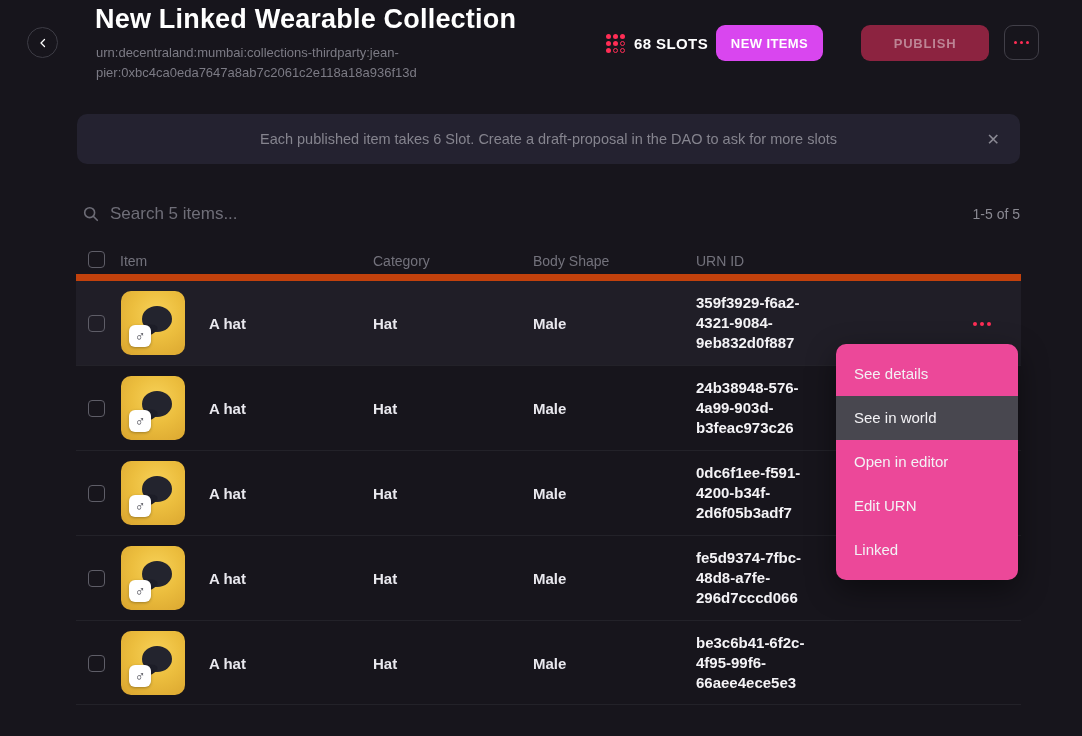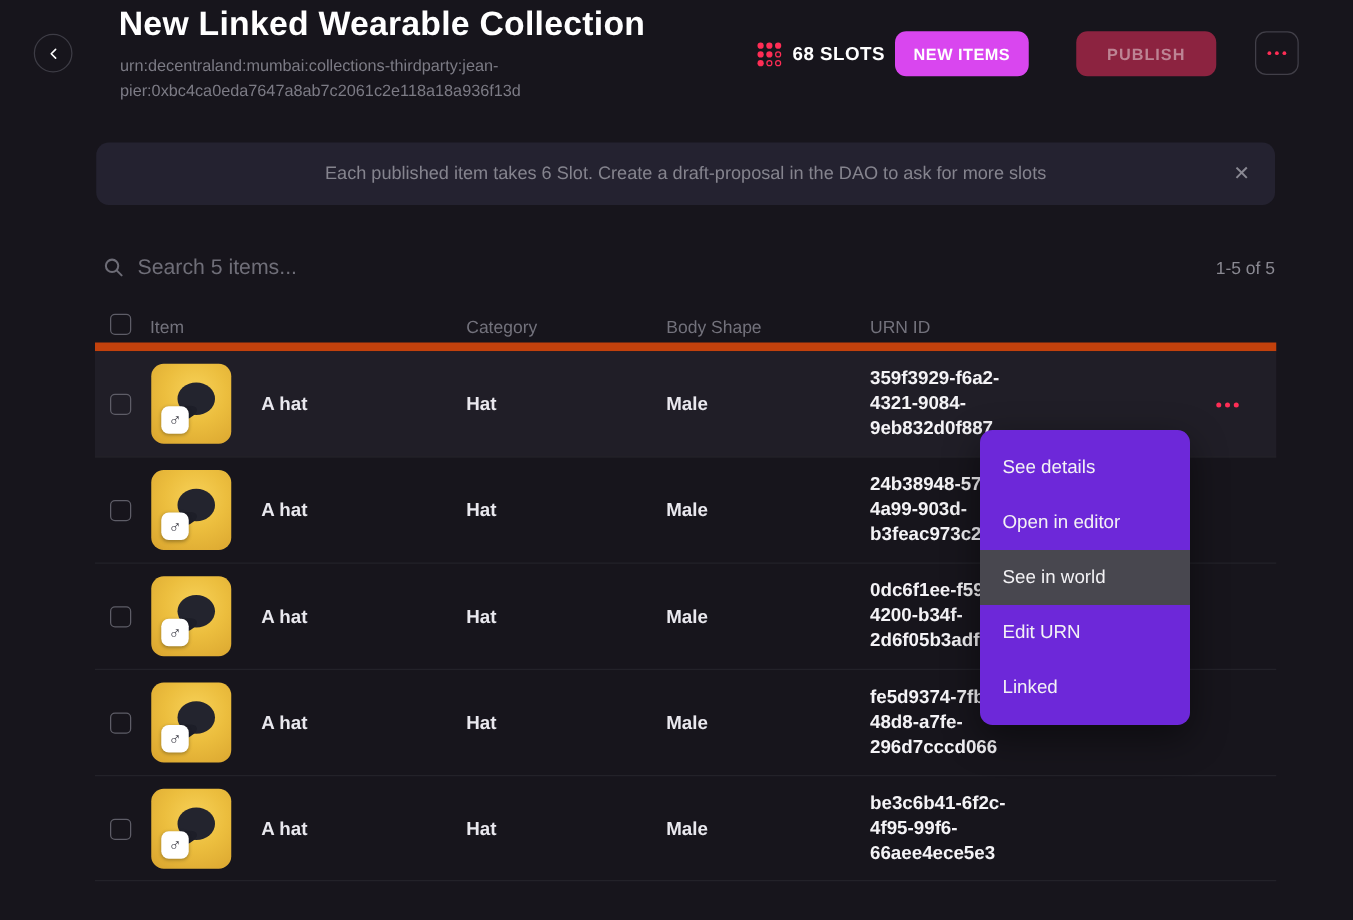--- a/index.html
+++ b/index.html
@@ -35,21 +35,21 @@
   .dots-grid i.f{ background:#ff2d55; }
   .dots-grid i.o{ border:1.3px solid #ff2d55; }
   .slots-label{ font-size:15px; font-weight:800; color:#fff; letter-spacing:.4px; }
 
   .btn{ border:none; border-radius:9px; cursor:pointer; font-family:inherit; }
   .btn-newitems{
     left:716px; top:25px; width:107px; height:36px;
     background:#d946ef; color:#ffffff; font-size:13px; font-weight:800; letter-spacing:.4px;
   }
   .btn-publish{
-    left:861px; top:25px; width:112px; height:36px;
+    left:861px; top:25px; width:128px; height:36px;
     background:#8c2340; color:#bd8494; font-size:13px; font-weight:800; letter-spacing:.8px;
   }
   .btn-more{
     left:1004px; top:25px; width:35px; height:35px;
     background:transparent; border:1px solid #413f48; border-radius:9px;
     display:flex; align-items:center; justify-content:center; gap:2.5px;
   }
   .btn-more i, .row-kebab i{ width:4px; height:4px; border-radius:50%; background:#ff2d55; display:block; }
 
   
@@ -107,22 +107,22 @@
   .cell-name{ left:133px; top:34px; }
   .cell-category{ left:297px; top:34px; }
   .cell-body{ left:457px; top:34px; }
   .cell-urn{ left:620px; top:12px; width:132px; line-height:20px; color:#f4f3f6; overflow-wrap:break-word; }
   .row-kebab{
     position:absolute; right:27px; top:38px; display:flex; gap:3px; cursor:pointer; padding:3px;
   }
 
   
   .menu{
-    left:784px; top:344px; width:168px; padding:8px 0;
-    background:#6d28d9; border-radius:10px; z-index:10;
+    left:836px; top:344px; width:182px; padding:8px 0;
+    background:#ec4899; border-radius:10px; z-index:10;
     box-shadow:0 10px 30px rgba(0,0,0,.45);
   }
   .menu-item{
     height:44px; line-height:44px; padding-left:18px;
     font-size:15px; color:#f3f2f5; cursor:pointer;
   }
   .menu-item.hovered{ background:#48474f; }
 </style>
 </head>
 <body>
@@ -266,17 +266,17 @@
     <span class="cell cell-name">A hat</span>
     <span class="cell cell-category">Hat</span>
     <span class="cell cell-body">Male</span>
     <span class="cell cell-urn">be3c6b41-6f2c-4f95-99f6-66aee4ece5e3</span>
   </div>
 
 </div>
 
 <div class="abs menu">
   <div class="menu-item">See details</div>
+  <div class="menu-item hovered">See in world</div>
   <div class="menu-item">Open in editor</div>
-  <div class="menu-item hovered">See in world</div>
   <div class="menu-item">Edit URN</div>
   <div class="menu-item">Linked</div>
 </div>
 
 </body></html>

